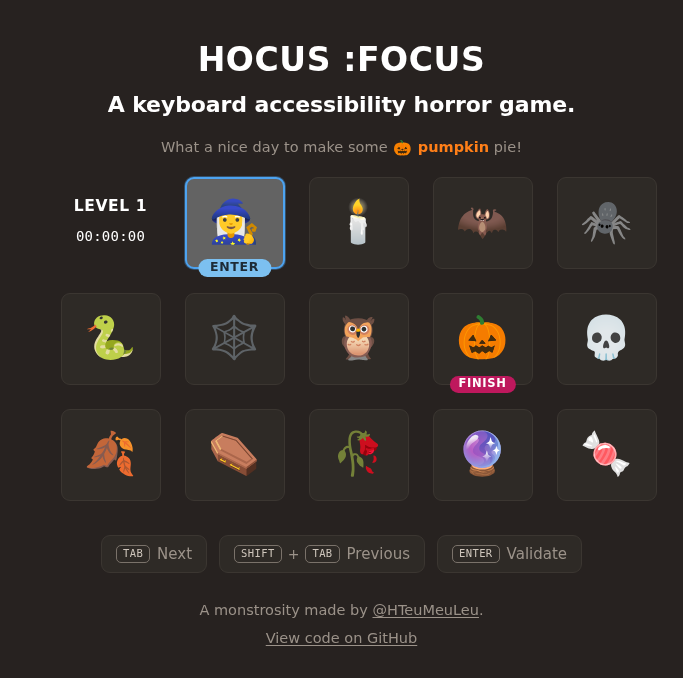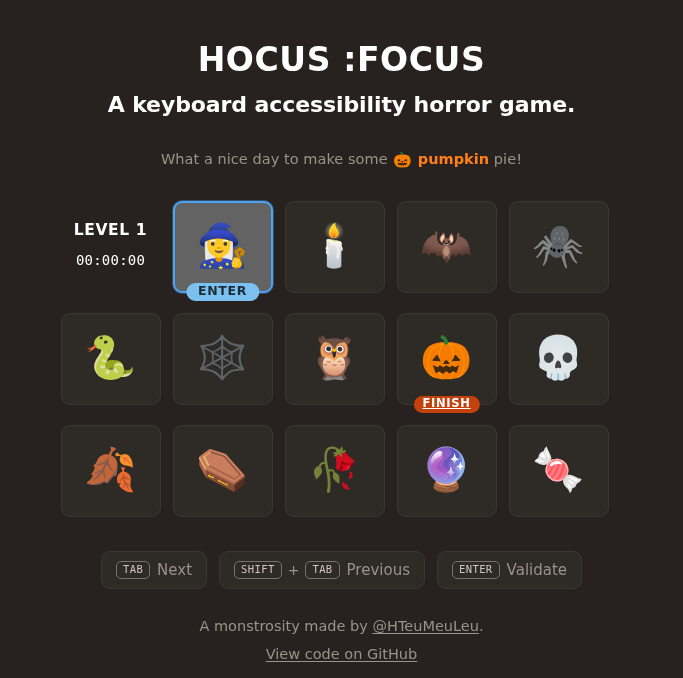--- a/index.html
+++ b/index.html
@@ -38,21 +38,21 @@
   .subtitle {
     margin: 0;
     padding-top: 13px;
     font-size: 22px;
     font-weight: bold;
     color: #ffffff;
     text-align: center;
     letter-spacing: -0.1px;
   }
   .tagline {
-    margin: 12px;
+    margin: 0;
     padding-top: 22px;
     font-size: 14.5px;
     color: #9b9289;
     text-align: center;
     letter-spacing: 0.05px;
   }
   .tagline .emoji {
     font-size: 15px;
     vertical-align: -1px;
     margin: 0 1px;
@@ -64,20 +64,21 @@
 
   
   .grid {
     margin-top: 20px;
     width: 562px;
     display: grid;
     grid-template-columns: repeat(5, 100px);
     grid-template-rows: repeat(3, 92px);
     column-gap: 12px;
     row-gap: 20px;
+    gap: 24px;
   }
   .status-cell {
     display: flex;
     flex-direction: column;
     align-items: center;
     justify-content: center;
     padding-bottom: 4px;
   }
   .level-label {
     font-size: 15.5px;
@@ -127,26 +128,25 @@
     font-size: 12.5px;
     font-weight: bold;
     letter-spacing: 0.7px;
     white-space: nowrap;
   }
   .badge.start {
     background: #7cc0f0;
     color: #1d2b36;
   }
   .badge.finish {
-    background: #c2410c;
+    background: #be185d;
     color: #ffffff;
     bottom: -9px;
     padding: 2px 9px 3px 9px;
     font-size: 11.5px;
-    text-decoration: underline;
   }
 
   
   .hints {
     margin-top: 34px;
     display: flex;
     align-items: center;
     gap: 12px;
   }
   .hint {

